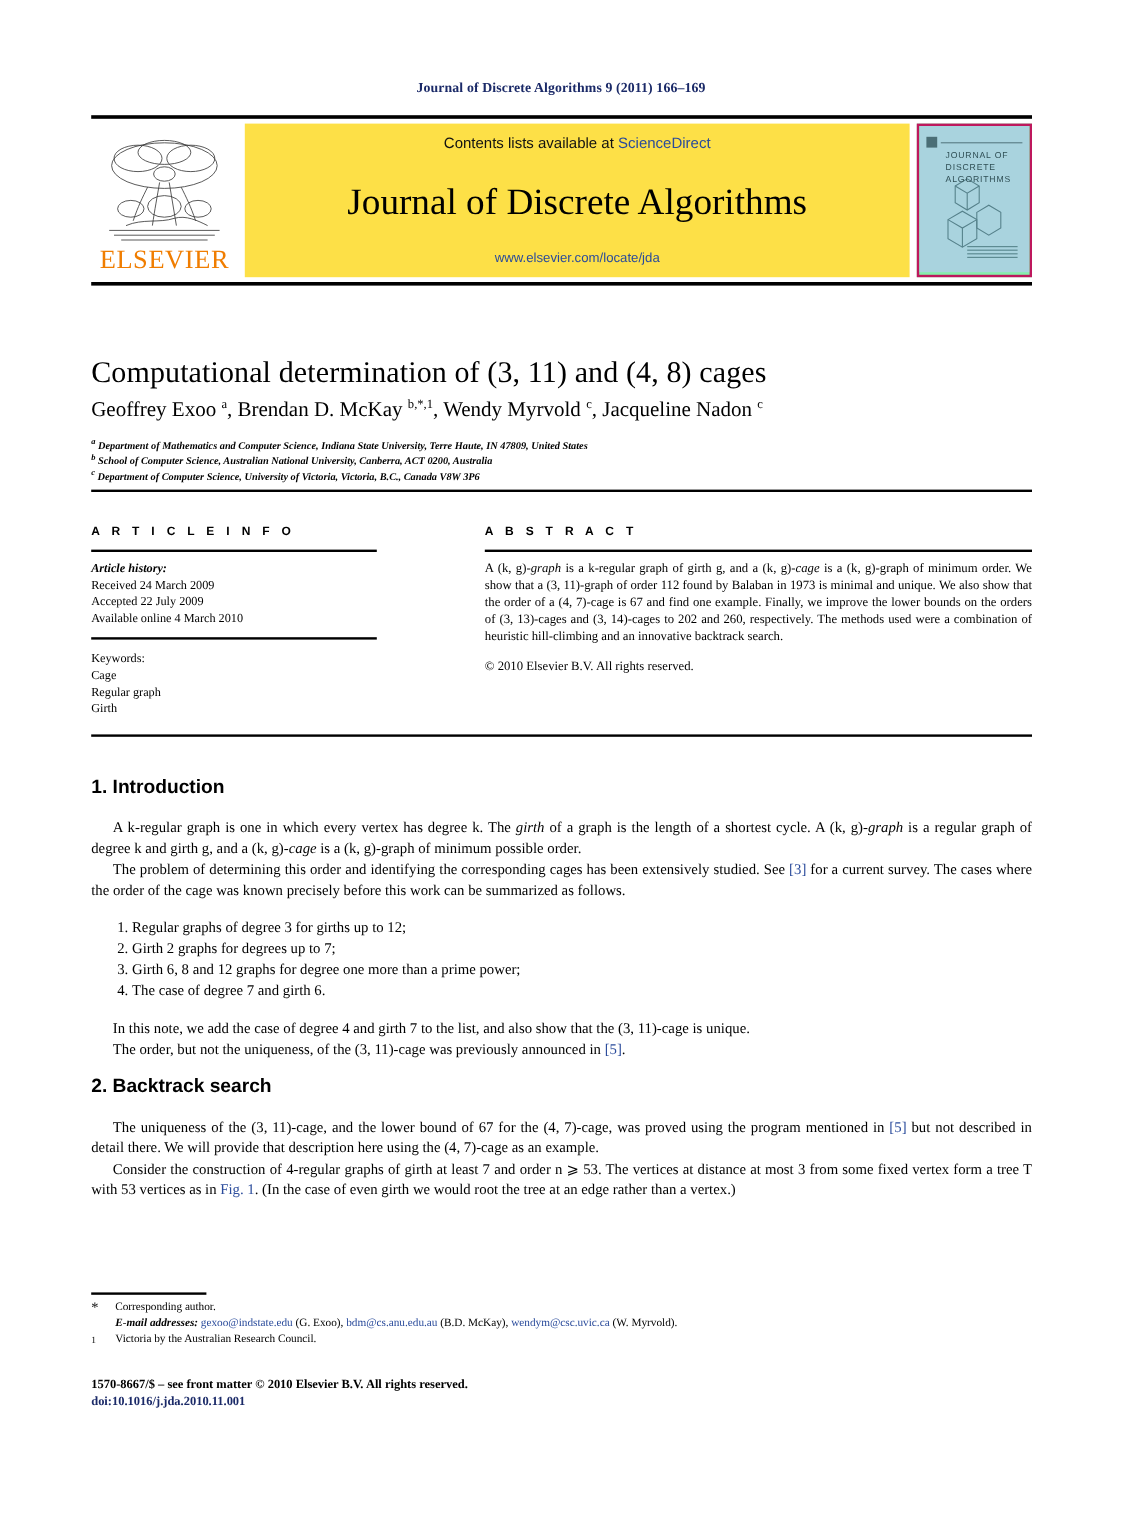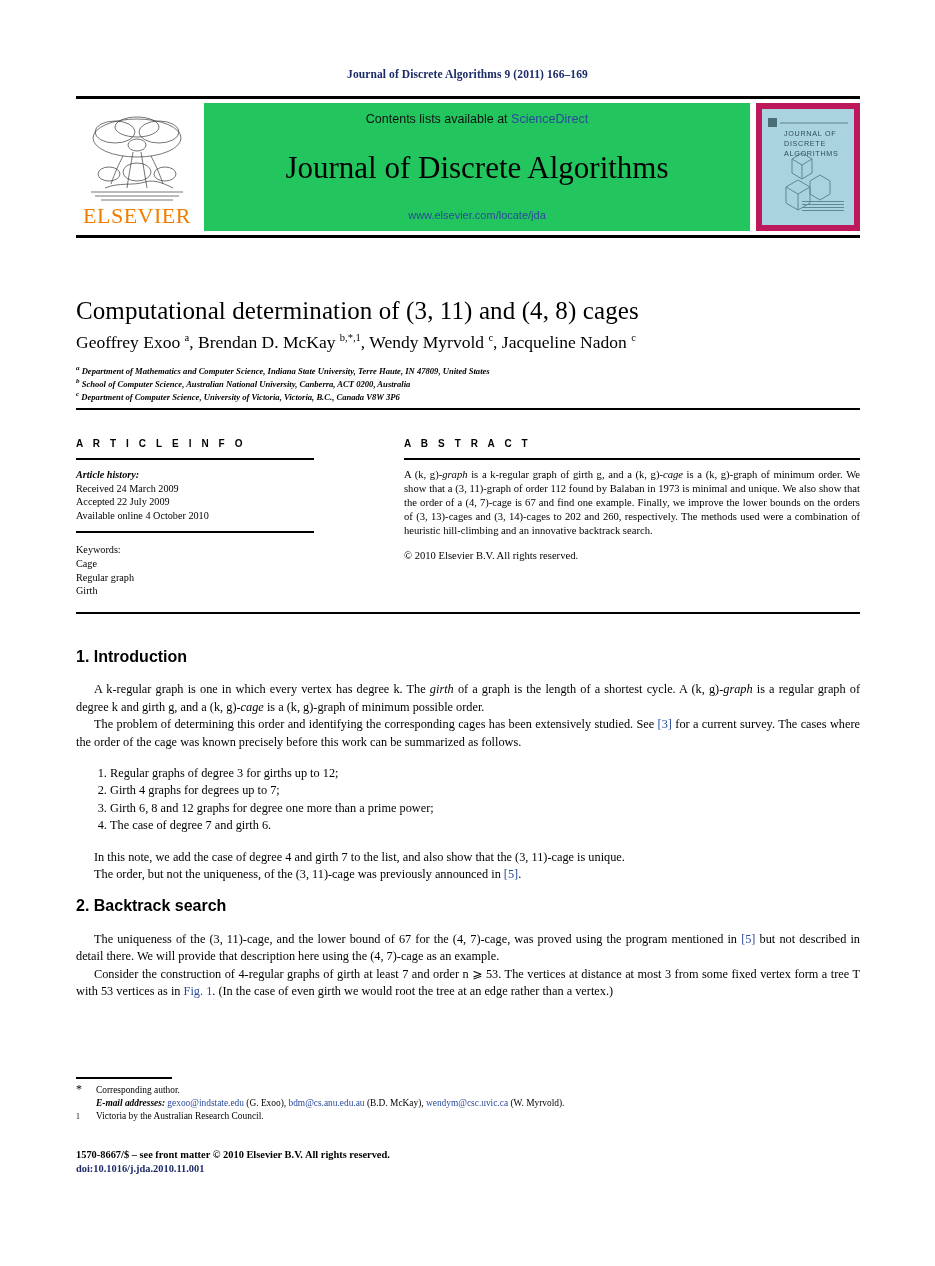--- a/index.html
+++ b/index.html
@@ -22,29 +22,29 @@
   .rule-top { height:3px; background:#000; width:784px; }
   .rule-bot { height:3px; background:#000; width:784px; margin-top:0px; }
   .mast-body { display:flex; align-items:stretch; height:128px; padding:4px 0 4px 0; }
 
   .elsevier-logo { width:122px; display:flex; flex-direction:column;
       align-items:center; justify-content:flex-end; padding-bottom:4px; }
   .tree-svg { display:block; }
   .els-word { font-family:"Liberation Serif", serif; font-size:22px; letter-spacing:.5px;
       color:#f07d00; font-weight:400; line-height:1; margin-top:1px; }
 
-  .mast-center { flex:1; background:#22c55e; margin:0 6px; position:relative;
+  .mast-center { flex:1; background:#fde047; margin:0 6px; position:relative;
       display:flex; flex-direction:column; align-items:center; justify-content:space-between;
       padding:9px 0 10px 0; }
   .contents-line { font-family:"Liberation Sans", sans-serif; font-size:12.5px; color:#111; }
   .contents-line a { color:#2a4b9b; text-decoration:none; }
   .journal-name { font-family:"Liberation Serif", serif; font-size:31px; color:#000; line-height:1; }
   .journal-url { font-family:"Liberation Sans", sans-serif; font-size:11px; color:#2a4b9b; }
 
-  .cover-thumb { width:92px; border:6px solid #be185d; background:#86efac; position:relative;
+  .cover-thumb { width:92px; border:2px solid #be185d; background:#86efac; position:relative;
       overflow:hidden; }
   .cover-inner { position:absolute; inset:0; }
   .cover-title { position:absolute; left:22px; top:20px; font-family:"Liberation Sans", sans-serif;
       font-size:7.2px; letter-spacing:.7px; color:#2f4f55; line-height:10px; }
   .cover-bars { position:absolute; left:40px; bottom:12px; width:42px; }
   .cover-bars div { height:1px; background:#5d8b92; margin-bottom:2px; }
 
   
   .title {
     position:absolute; left:76px; top:279px; width:790px;
@@ -193,21 +193,21 @@
 
   <div class="rule-underauthors"></div>
 
   <div class="info-col">
     <div class="sect-head">A R T I C L E    I N F O</div>
     <div class="hr-thin"></div>
     <div class="info-block">
       <div class="lbl">Article history:</div>
       <div>Received 24 March 2009</div>
       <div>Accepted 22 July 2009</div>
-      <div>Available online 4 October 2010</div>
+      <div>Available online 4 March 2010</div>
     </div>
     <div class="hr-thin"></div>
     <div class="keywords">
       <div class="lbl">Keywords:</div>
       <div>Cage</div>
       <div>Regular graph</div>
       <div>Girth</div>
     </div>
   </div>
 
@@ -221,21 +221,21 @@
   <div class="rule-underinfo"></div>
 
   <div class="body">
 
     <h2 class="sec">1. Introduction</h2>
     <p class="para">A k-regular graph is one in which every vertex has degree k. The <em>girth</em> of a graph is the length of a shortest cycle. A (k, g)-<em>graph</em> is a regular graph of degree k and girth g, and a (k, g)-<em>cage</em> is a (k, g)-graph of minimum possible order.</p>
     <p class="para">The problem of determining this order and identifying the corresponding cages has been extensively studied. See <span class="ref">[3]</span> for a current survey. The cases where the order of the cage was known precisely before this work can be summarized as follows.</p>
 
     <ol class="items">
       <li>Regular graphs of degree 3 for girths up to 12;</li>
-      <li>Girth 4 graphs for degrees up to 7;</li>
+      <li>Girth 2 graphs for degrees up to 7;</li>
       <li>Girth 6, 8 and 12 graphs for degree one more than a prime power;</li>
       <li>The case of degree 7 and girth 6.</li>
     </ol>
 
     <div class="spacer"></div>
     <p class="para">In this note, we add the case of degree 4 and girth 7 to the list, and also show that the (3, 11)-cage is unique.</p>
     <p class="para">The order, but not the uniqueness, of the (3, 11)-cage was previously announced in <span class="ref">[5]</span>.</p>
 
     <div class="spacer"></div>
     <h2 class="sec">2. Backtrack search</h2>

